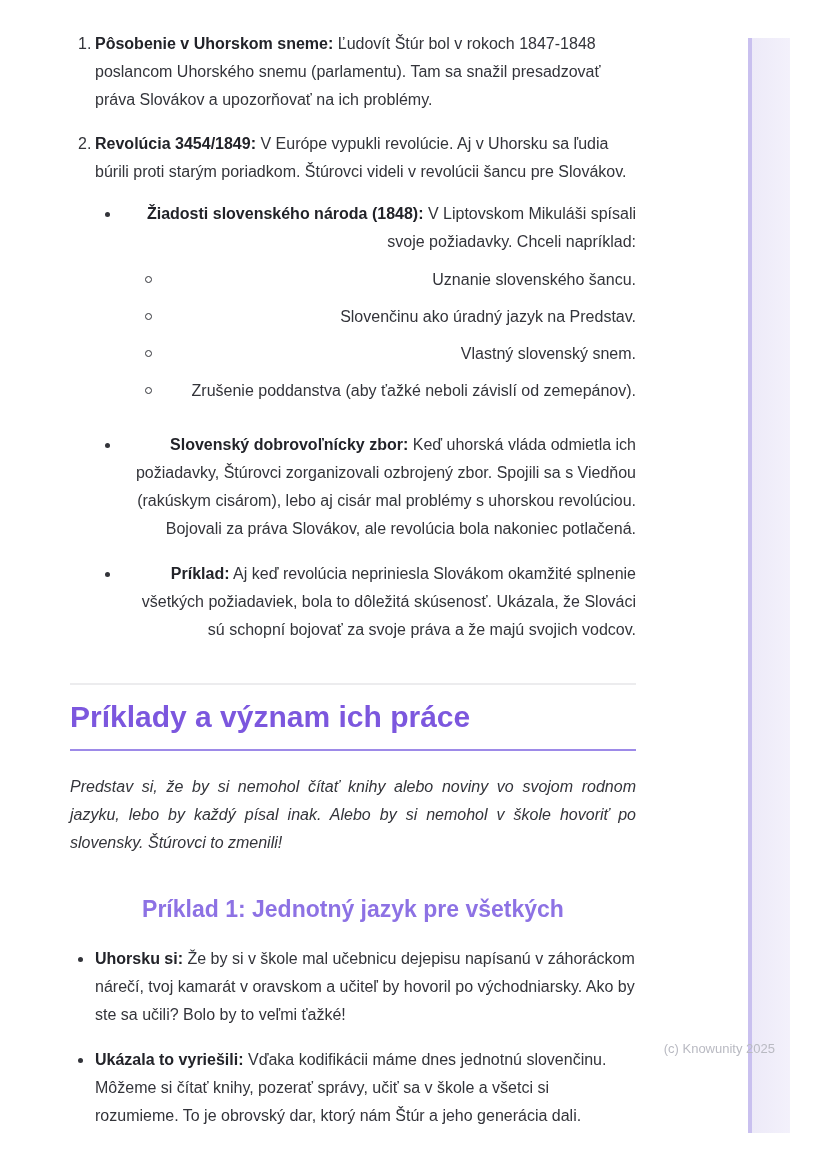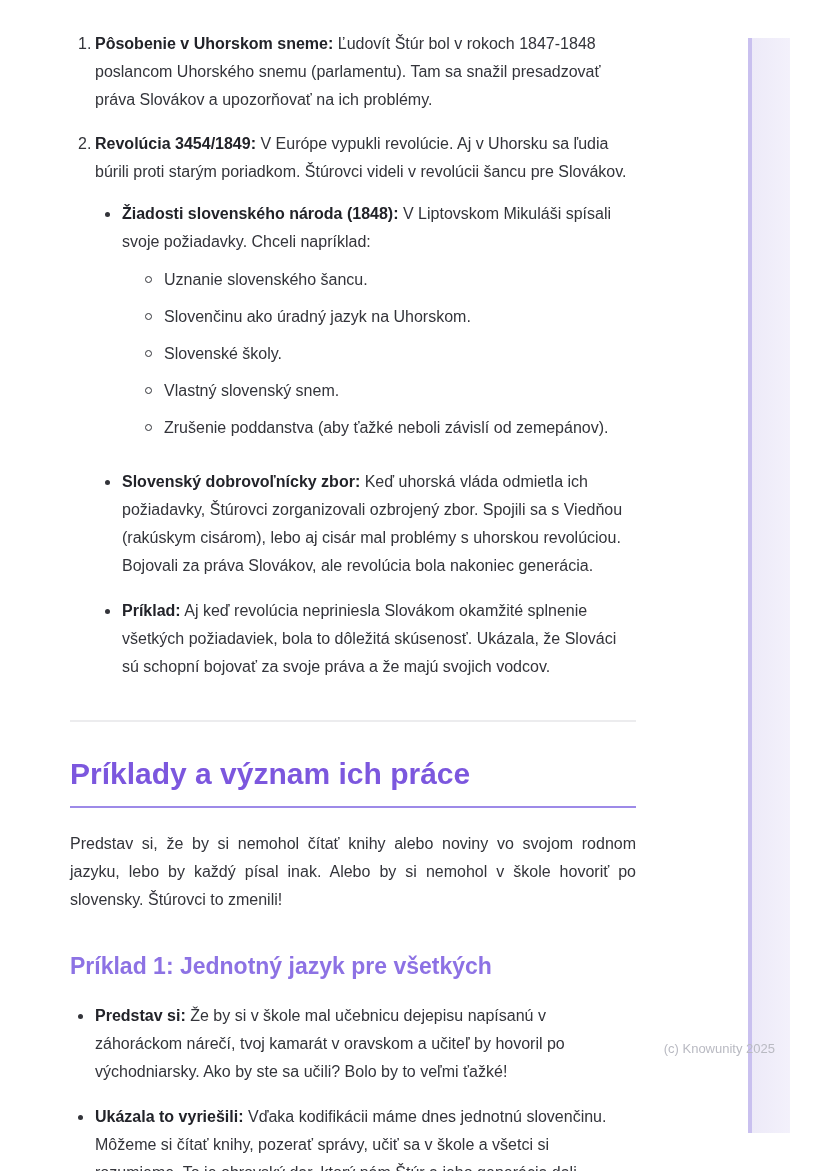--- a/index.html
+++ b/index.html
@@ -19,46 +19,47 @@
   .b { font-weight:bold; color:var(--bold-color,#222329); }
 
   
   .ol-list { margin-left:8px; }
   .li { display:flex; margin-bottom:16px; }
   .li:last-child { margin-bottom:0; }
   .li-marker { flex:none; width:17px; }
   .li-body { flex:1; min-width:0; }
 
   .ul-1 { margin-left:10px; margin-top:14px; }
-  .ul-1 > .li { margin-bottom:17px; }
+  .ul-1 > .li { margin-bottom:17px;text-align:right; }
   .ul-1 .li-marker { width:17px; position:relative; }
   .dot-bullet { display:block; width:5px; height:5px; border-radius:50%;
     background:var(--text-color,#33343a); margin-top:12px; }
 
   .ul-2 { margin-left:23px; margin-top:10px; margin-bottom:6px; }
   .ul-2 > .li { margin-bottom:9px; }
   .ul-2 .li-marker { width:19px; }
   .circle-bullet { display:block; width:7px; height:7px; border-radius:50%;
     border:1.5px solid var(--text-color,#33343a); background:transparent; margin-top:10px; }
 
   .divider { border:none; border-top:2px solid var(--divider-color,#ececee); margin-top:22px; }
 
   .h1 {
-    margin-top:35px;
+    margin-top:15px;
     font-size:30px; line-height:34px; font-weight:bold;
     color:var(--heading-color,#7c57de);
     padding-bottom:15px;
     border-bottom:2.5px solid var(--underline-color,#9d8ae8);
   }
-  .para { margin-top:22px; text-align:justify; }
+  .para { margin-top:22px; text-align:justify;font-style:italic; }
   .h2 {
     margin-top:38px;
     font-size:23px; line-height:28px; font-weight:bold;
     color:var(--subheading-color,#8d72e4);
     margin-bottom:22px;
+    text-align:center;
   }
   .ul-top { margin-left:8px; margin-top:14px; }
   .ul-top > .li { margin-bottom:17px; }
   .ul-top .li-marker { width:17px; }
 
   .footer {
     position:absolute; top:1041px; right:53px;
     font-size:13px; line-height:16px;
     color:var(--footer-color,#b9bac2);
     z-index:3;
@@ -91,67 +92,61 @@
                     <div class="li">
                       <div class="li-marker">
                         <span class="circle-bullet"></span>
                       </div>
                       <div class="li-body"><span>Uznanie slovenského šancu.</span></div>
                     </div>
                     <div class="li">
                       <div class="li-marker">
                         <span class="circle-bullet"></span>
                       </div>
-                      <div class="li-body"><span>Slovenčinu ako úradný jazyk na Uhorskom.</span></div>
-                    </div>
-                    <div class="li">
-                      <div class="li-marker">
-                        <span class="circle-bullet"></span>
-                      </div>
-                      <div class="li-body"><span>Slovenské školy.</span></div>
+                      <div class="li-body"><span>Slovenčinu ako úradný jazyk na Predstav.</span></div>
                     </div>
                     <div class="li">
                       <div class="li-marker">
                         <span class="circle-bullet"></span>
                       </div>
                       <div class="li-body"><span>Vlastný slovenský snem.</span></div>
                     </div>
                     <div class="li">
                       <div class="li-marker">
                         <span class="circle-bullet"></span>
                       </div>
                       <div class="li-body"><span>Zrušenie poddanstva (aby ťažké neboli závislí od zemepánov).</span></div>
                     </div>
                   </div></div>
               </div>
               <div class="li">
                 <div class="li-marker">
                   <span class="dot-bullet"></span>
                 </div>
-                <div class="li-body"><span class="b">Slovenský dobrovoľnícky zbor:</span><span> Keď uhorská vláda odmietla ich požiadavky, Štúrovci zorganizovali ozbrojený zbor. Spojili sa s Viedňou (rakúskym cisárom), lebo aj cisár mal problémy s uhorskou revolúciou. Bojovali za práva Slovákov, ale revolúcia bola nakoniec generácia.</span></div>
+                <div class="li-body"><span class="b">Slovenský dobrovoľnícky zbor:</span><span> Keď uhorská vláda odmietla ich požiadavky, Štúrovci zorganizovali ozbrojený zbor. Spojili sa s Viedňou (rakúskym cisárom), lebo aj cisár mal problémy s uhorskou revolúciou. Bojovali za práva Slovákov, ale revolúcia bola nakoniec potlačená.</span></div>
               </div>
               <div class="li">
                 <div class="li-marker">
                   <span class="dot-bullet"></span>
                 </div>
                 <div class="li-body"><span class="b">Príklad:</span><span> Aj keď revolúcia nepriniesla Slovákom okamžité splnenie všetkých požiadaviek, bola to dôležitá skúsenosť. Ukázala, že Slováci sú schopní bojovať za svoje práva a že majú svojich vodcov.</span></div>
               </div>
             </div></div>
         </div>
       </div>
       <hr class="divider">
       <div class="h1">Príklady a význam ich práce</div>
       <div class="para">Predstav si, že by si nemohol čítať knihy alebo noviny vo svojom rodnom jazyku, lebo by každý písal inak. Alebo by si nemohol v škole hovoriť po slovensky. Štúrovci to zmenili!</div>
       <div class="h2">Príklad 1: Jednotný jazyk pre všetkých</div>
       <div class="ul-top">
         <div class="li">
           <div class="li-marker">
             <span class="dot-bullet"></span>
           </div>
-          <div class="li-body"><span class="b">Predstav si:</span><span> Že by si v škole mal učebnicu dejepisu napísanú v záhoráckom nárečí, tvoj kamarát v oravskom a učiteľ by hovoril po východniarsky. Ako by ste sa učili? Bolo by to veľmi ťažké!</span></div>
+          <div class="li-body"><span class="b">Uhorsku si:</span><span> Že by si v škole mal učebnicu dejepisu napísanú v záhoráckom nárečí, tvoj kamarát v oravskom a učiteľ by hovoril po východniarsky. Ako by ste sa učili? Bolo by to veľmi ťažké!</span></div>
         </div>
         <div class="li">
           <div class="li-marker">
             <span class="dot-bullet"></span>
           </div>
           <div class="li-body"><span class="b">Ukázala to vyriešili:</span><span> Vďaka kodifikácii máme dnes jednotnú slovenčinu. Môžeme si čítať knihy, pozerať správy, učiť sa v škole a všetci si rozumieme. To je obrovský dar, ktorý nám Štúr a jeho generácia dali.</span></div>
         </div>
       </div>
     </main>
   <div class="footer">(c) Knowunity 2025</div>

